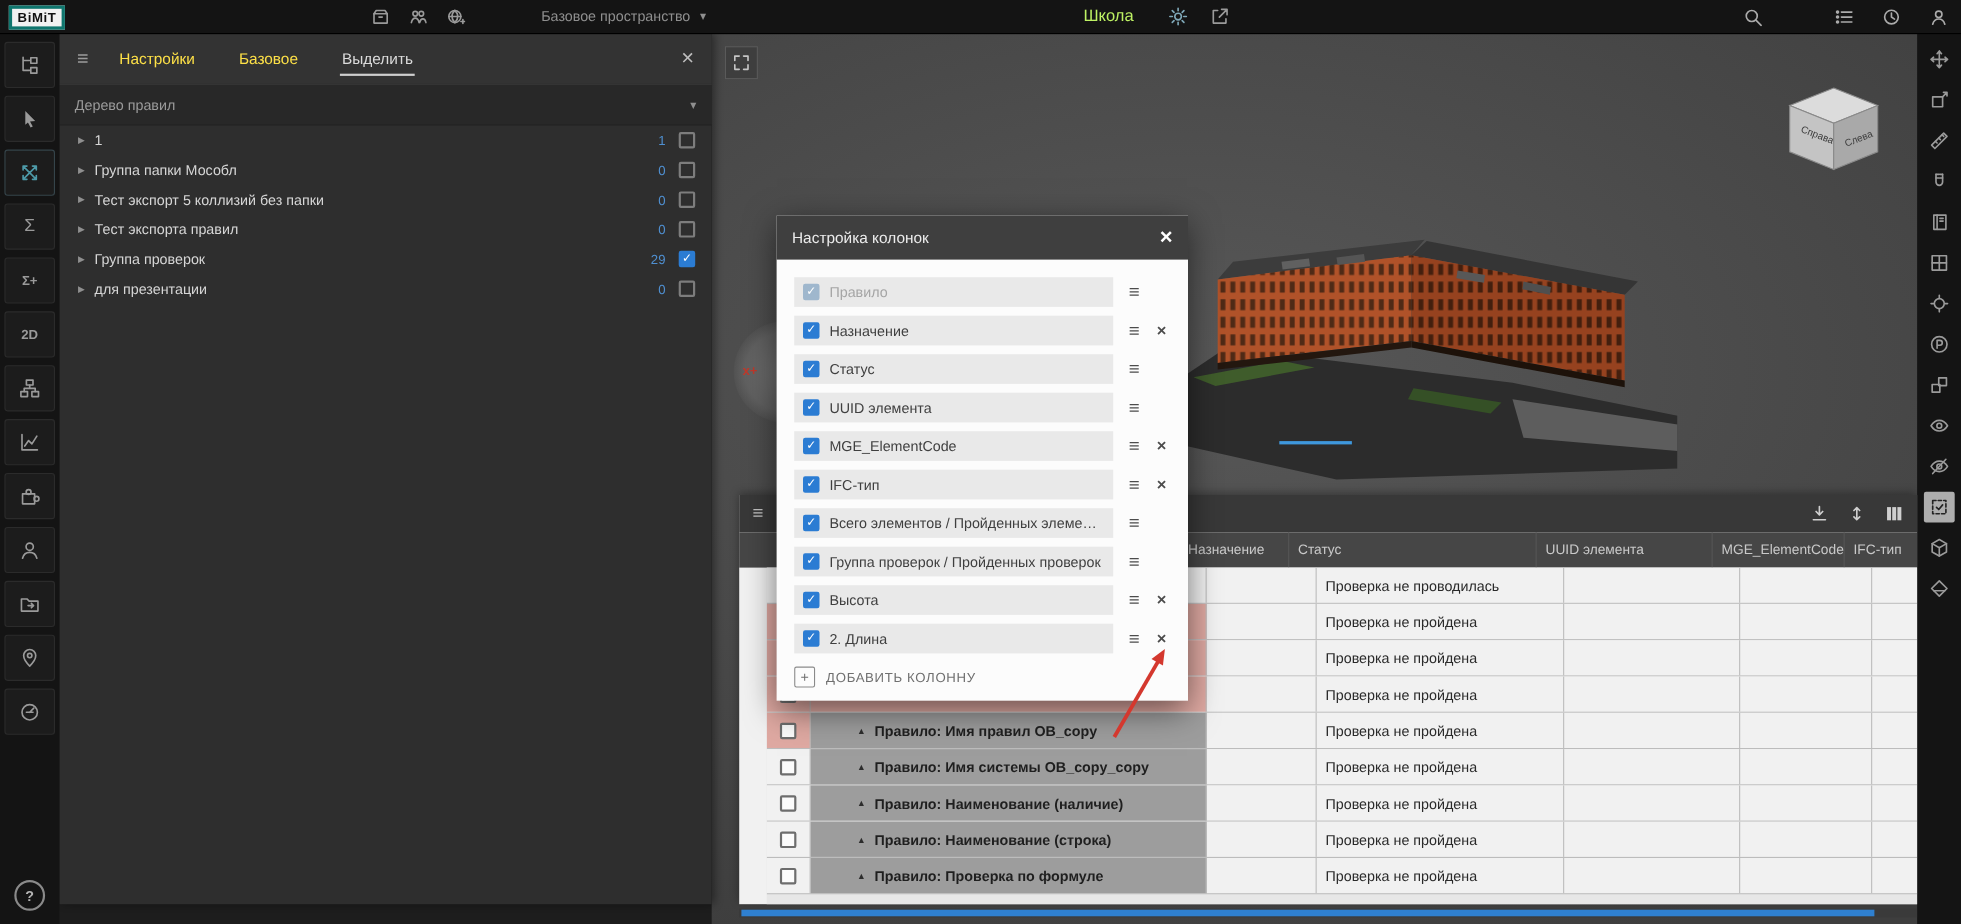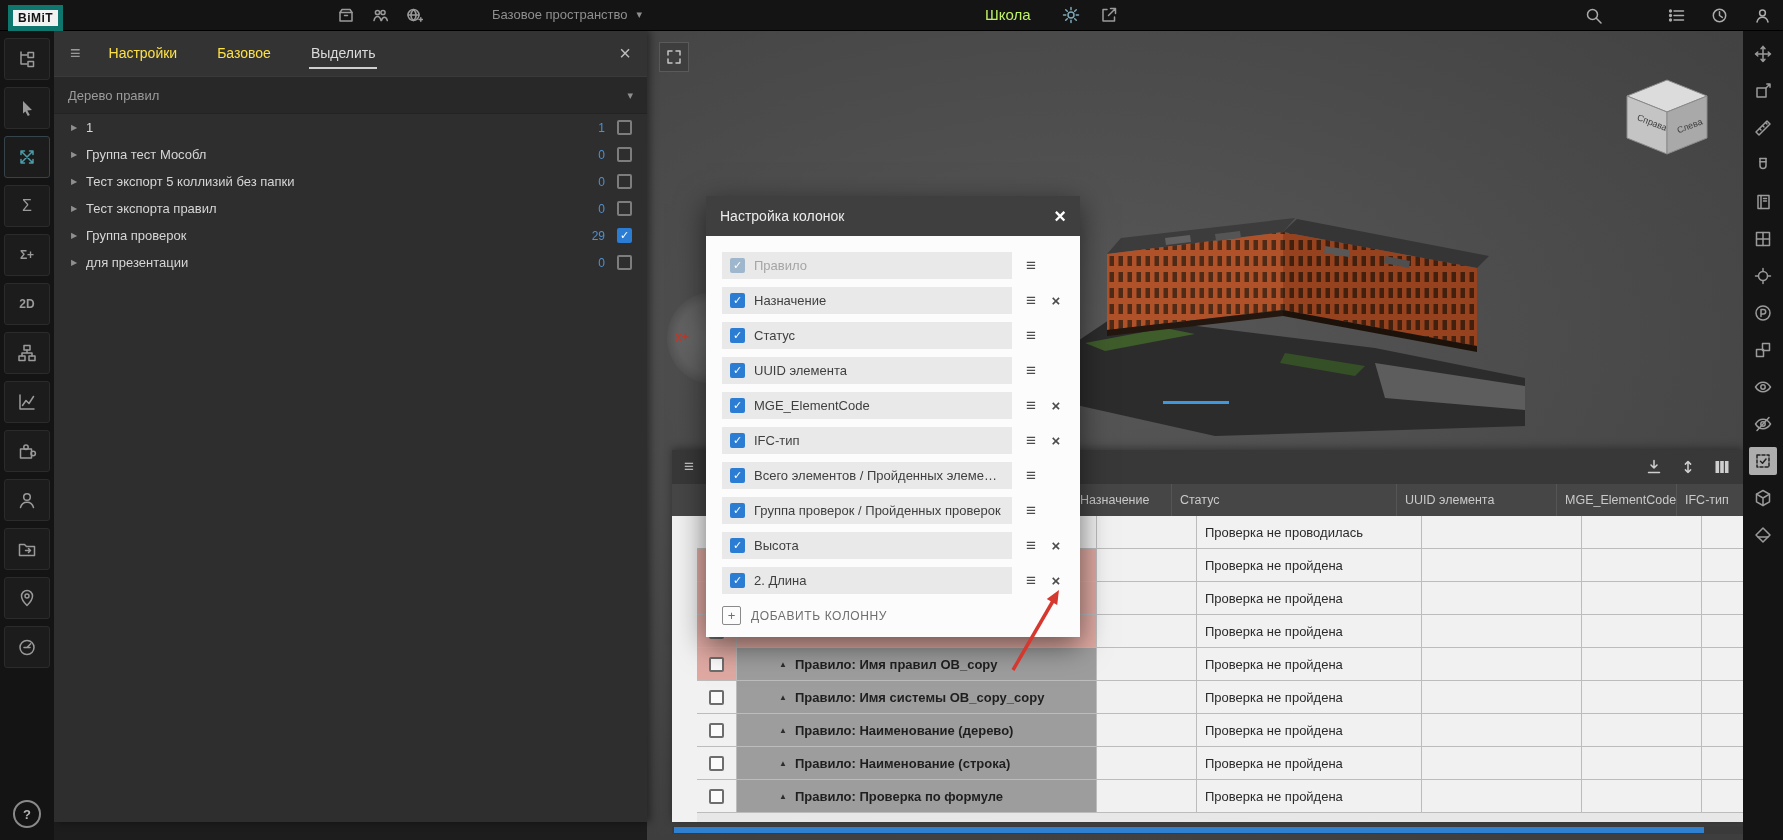--- a/index.html
+++ b/index.html
@@ -3,21 +3,21 @@
 <meta charset="utf-8">
 <style>
   html,body{margin:0;padding:0;}
   body{width:1783px;height:840px;overflow:hidden;position:relative;background:#1d1d1d;
        font-family:"Liberation Sans",sans-serif;-webkit-font-smoothing:antialiased;}
   .ic{fill:none;stroke:currentColor;stroke-width:1.5;stroke-linecap:round;stroke-linejoin:round;display:block;}
 
   
   .topbar{position:absolute;left:0;top:0;right:0;height:30px;background:#141414;border-bottom:1px solid #000;z-index:60;}
   .logo{position:absolute;left:8px;top:5px;background:#f2f2f2;color:#121212;font-weight:bold;font-size:12px;
-        padding:1px 5px;border:5px solid #0f766e;letter-spacing:.5px;text-align:right;}
+        padding:1px 5px;border:3px solid #0f766e;letter-spacing:.5px;text-align:right;}
   .tb-group-left{position:absolute;left:338px;top:7px;display:flex;gap:18px;color:#9a9a9a;}
   .tb-workspace{position:absolute;left:492px;top:7px;width:150px;display:flex;justify-content:space-between;
         align-items:center;color:#8f8f8f;font-size:13px;}
   .tb-project{position:absolute;left:985px;top:6px;font-size:15px;color:#bef264;}
   .tb-gear{position:absolute;left:1062px;top:6px;color:#7fa8b8;}
   .tb-share{position:absolute;left:1100px;top:6px;color:#9a9a9a;}
   .tb-right{position:absolute;right:12px;top:7px;display:flex;gap:26px;color:#ababab;align-items:center;}
   .tb-right .first{margin-right:40px;}
   .chev{font-size:11px;color:#8f8f8f;}
 
@@ -342,21 +342,21 @@
   <div class="tree">
     <div class="tree-row">
       <span class="caret">▶</span>
       <span class="tlabel">1</span>
         <span class="sp"></span>
       <span class="tcount">1</span>
       <span class="cb"></span>
     </div>
     <div class="tree-row">
       <span class="caret">▶</span>
-      <span class="tlabel">Группа тест Мособл</span>
+      <span class="tlabel">Группа папки Мособл</span>
         <span class="sp"></span>
       <span class="tcount">0</span>
       <span class="cb"></span>
     </div>
     <div class="tree-row">
       <span class="caret">▶</span>
       <span class="tlabel">Тест экспорт 5 коллизий без папки</span>
         <span class="sp"></span>
       <span class="tcount">0</span>
       <span class="cb"></span>
@@ -498,21 +498,21 @@
         <div class="td cell-mge"></div>
         <div class="td cell-ifc"></div>
     </div>
 
     <div class="trow r-rule">
       <div class="td cell-cb">
           <span class="cb2"></span>
         </div>
       <div class="td cell-name">
           <span class="rcaret">▲</span>
-          <span>Правило: Наименование (дерево)</span>
+          <span>Правило: Наименование (наличие)</span>
         </div>
       <div class="td cell-purpose"></div>
       <div class="td cell-status">Проверка не пройдена</div>
       <div class="td cell-uuid"></div>
         <div class="td cell-mge"></div>
         <div class="td cell-ifc"></div>
     </div>
 
     <div class="trow r-rule">
       <div class="td cell-cb">

